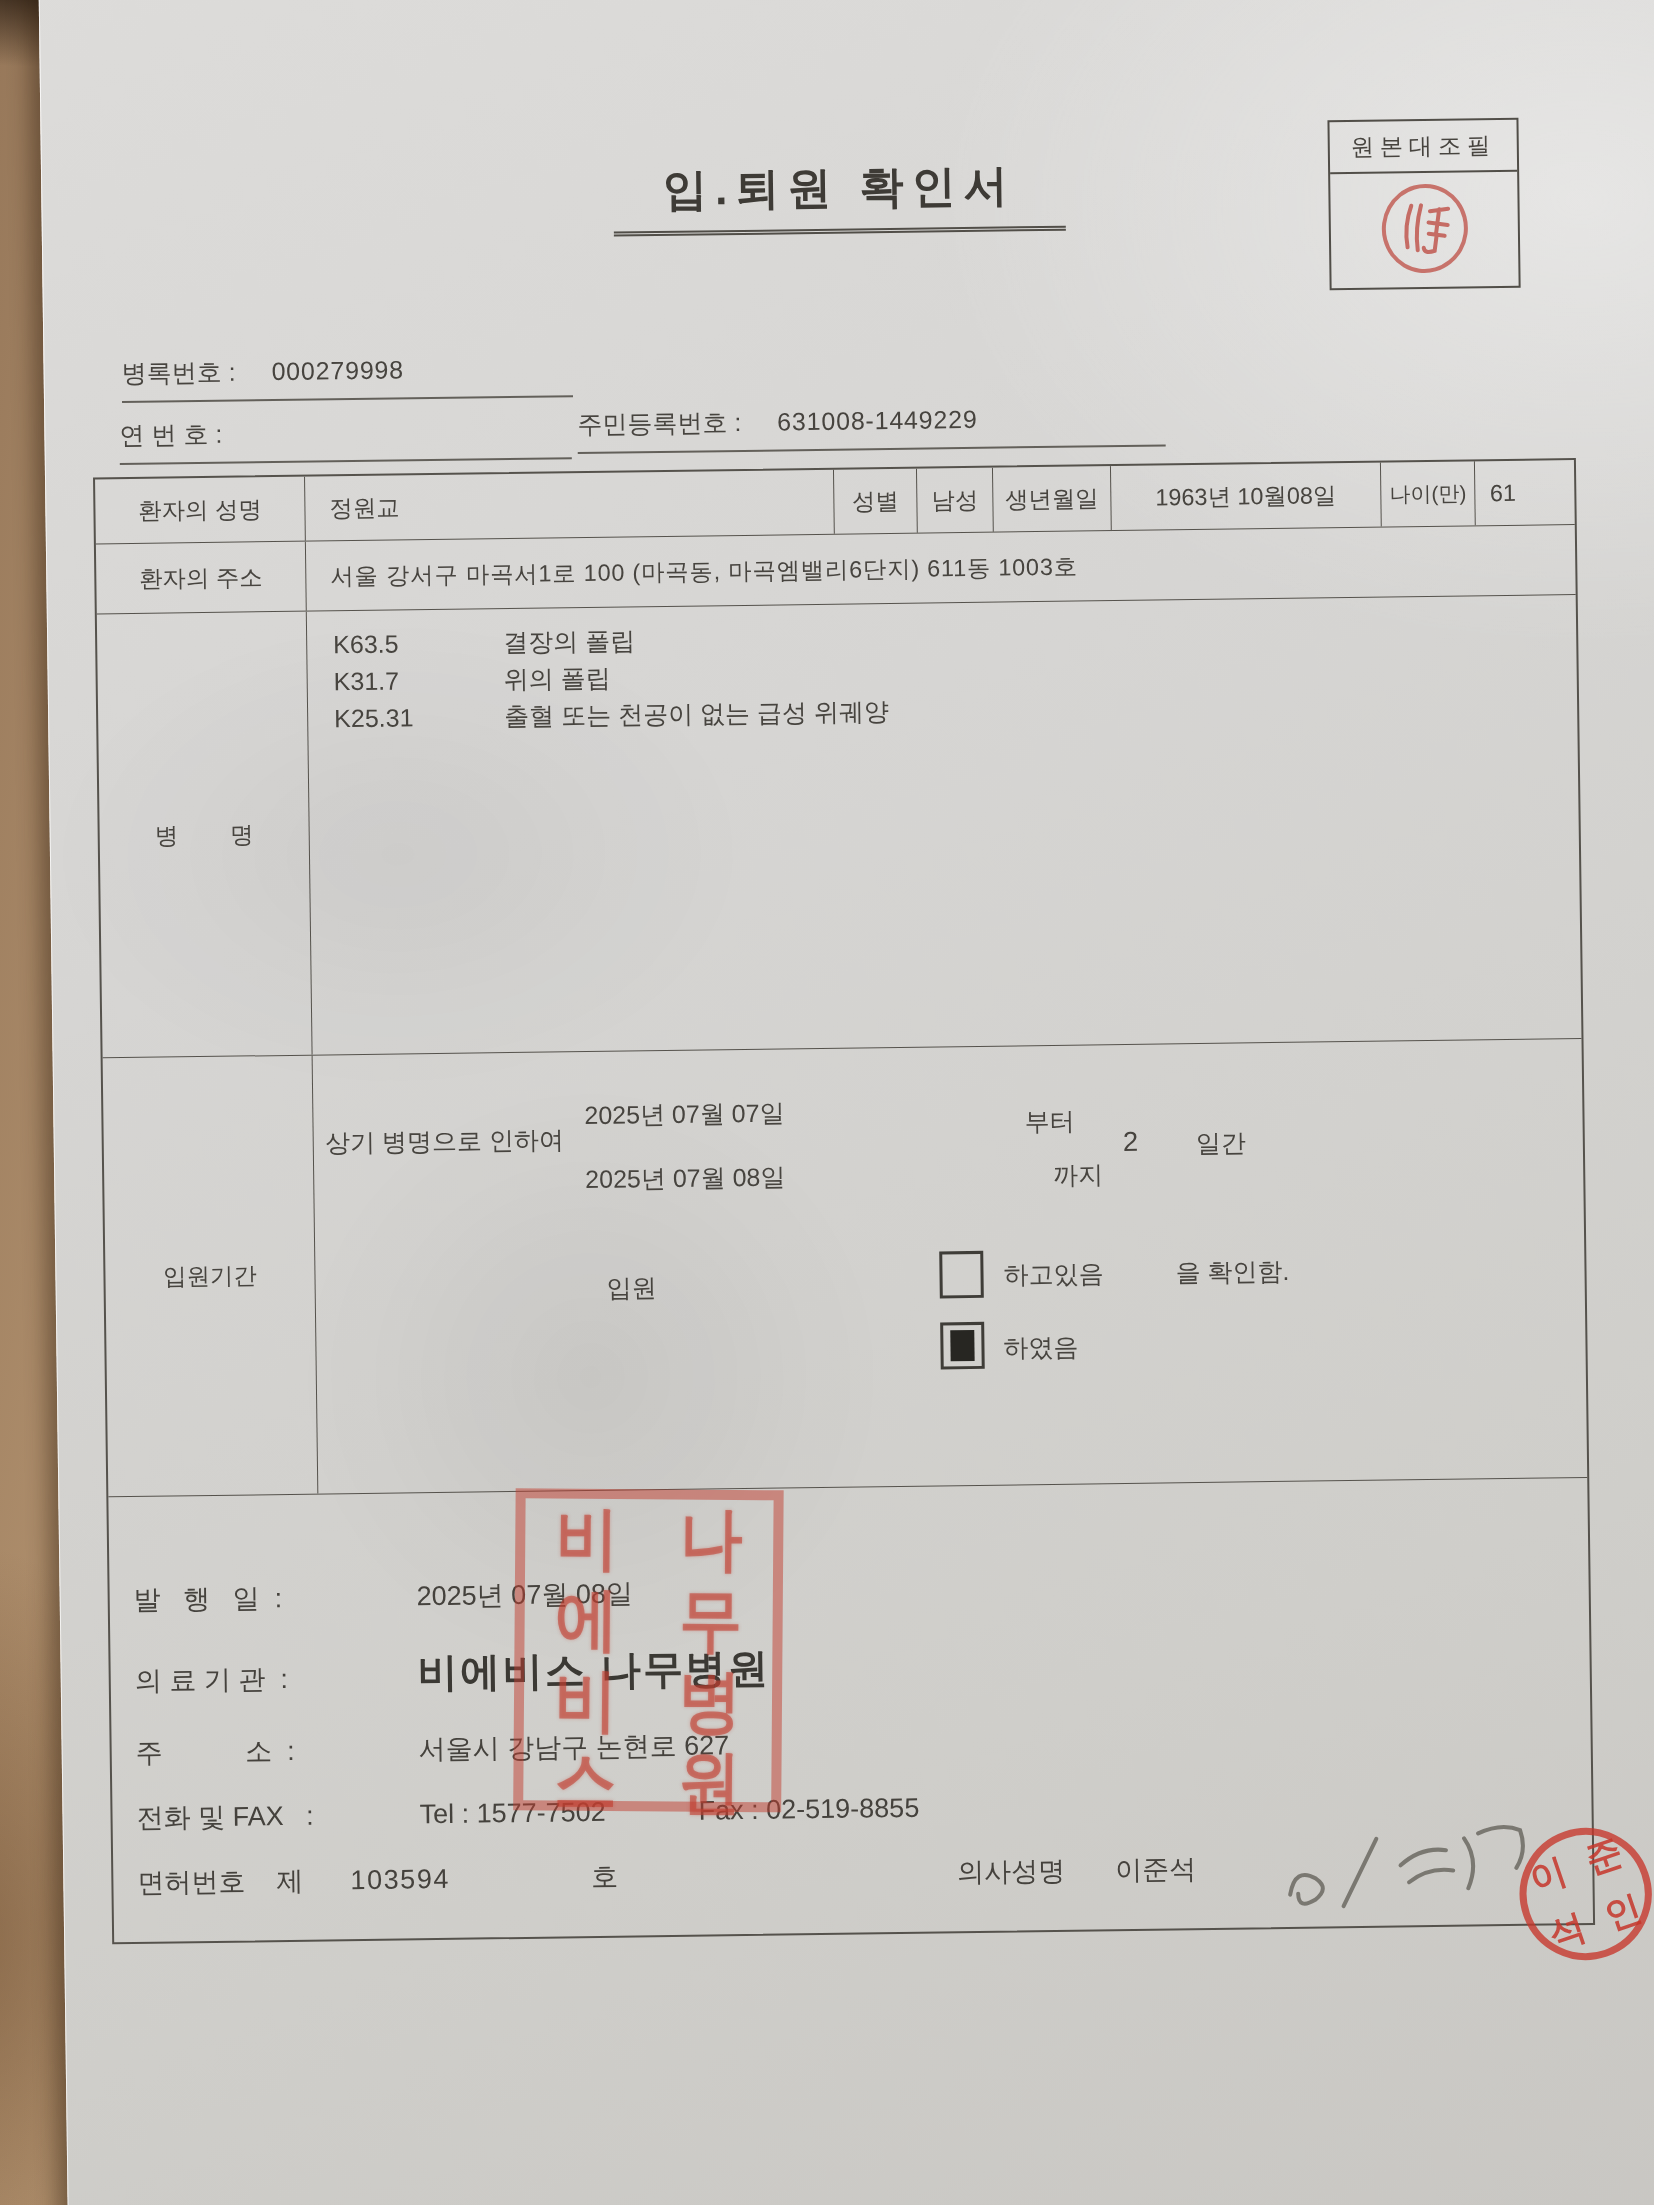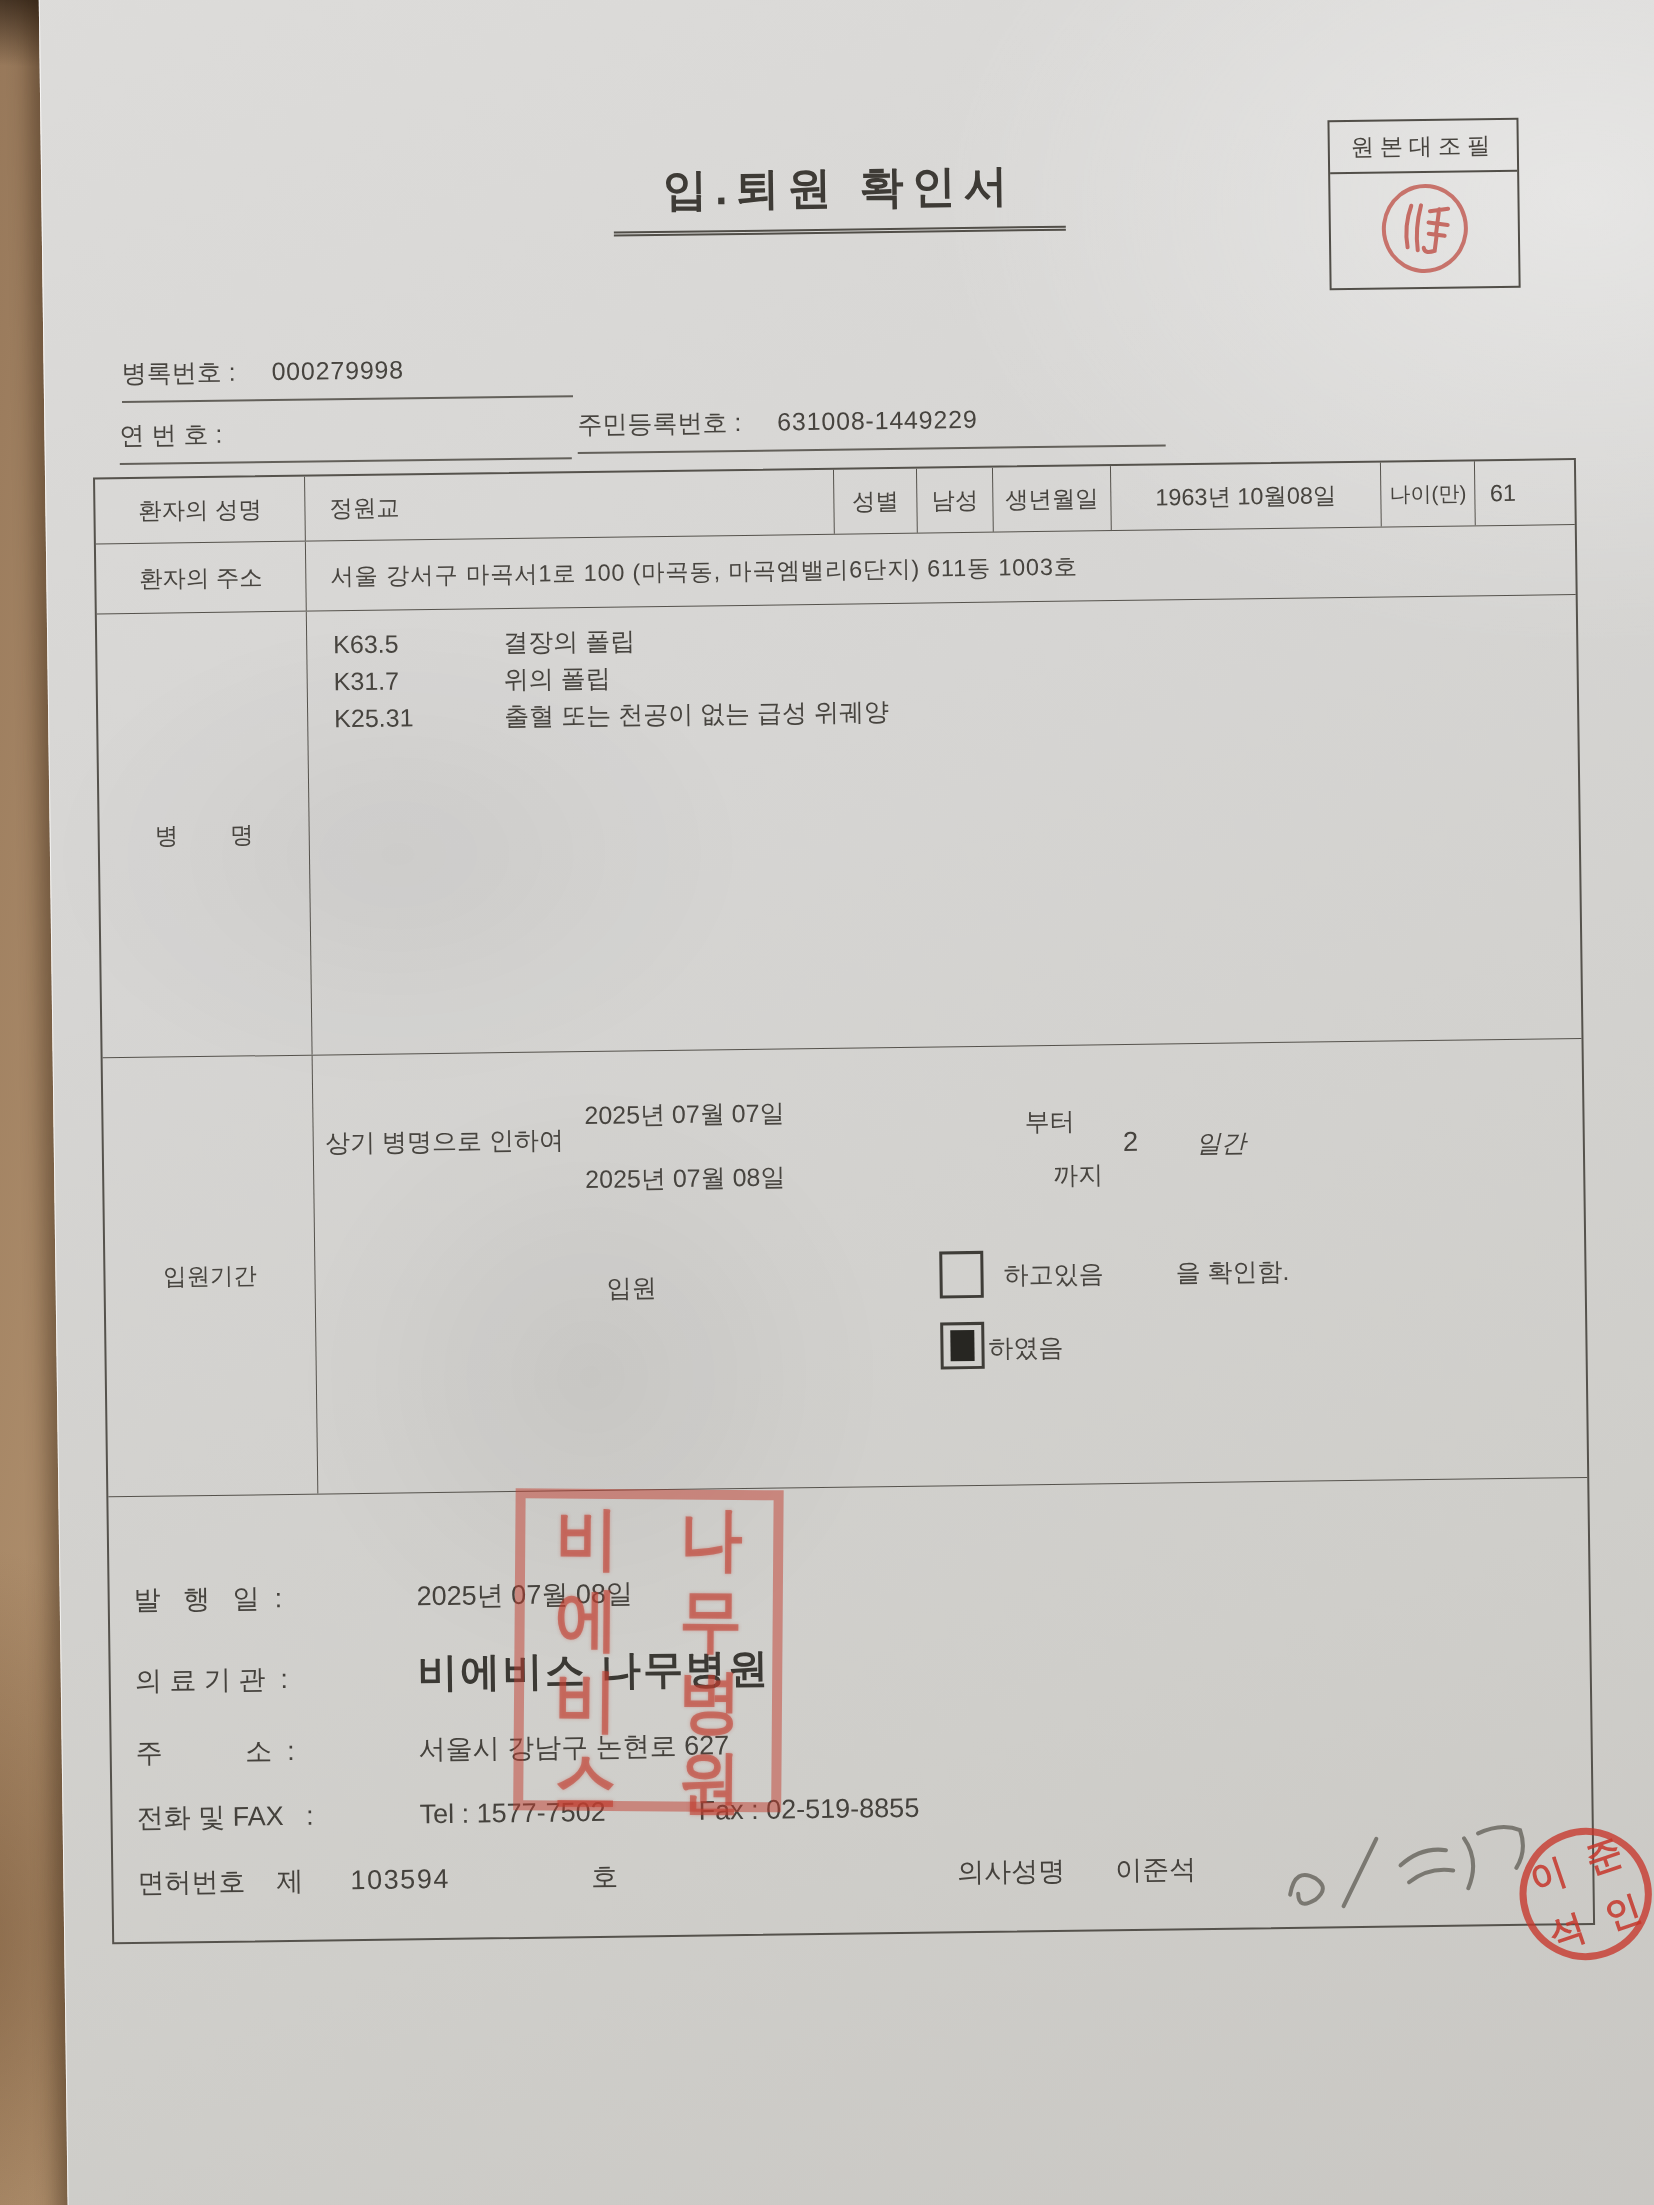--- a/index.html
+++ b/index.html
@@ -191,30 +191,30 @@
 
     <div class="trow" style="height:439px;">
       <div class="cell lab" style="width:210px;">입원기간</div>
       <div class="cell adm-content" style="flex:1;">
         <span class="abs" style="left:11.3px;top:71px;">상기 병명으로 인하여</span>
         <span class="abs" style="left:271px;top:47px;">2025년 07월 07일</span>
         <span class="abs" style="left:711px;top:59px;">부터</span>
         <span class="abs" style="left:271px;top:111px;">2025년 07월 08일</span>
         <span class="abs" style="left:711px;top:113px;margin-left:28px;">까지</span>
         <span class="abs" style="left:809px;top:81px;font-size:27.5px;">2</span>
-        <span class="abs" style="left:882px;top:83px;font-style:italic;">일간</span>
+        <span class="abs" style="left:882px;top:83px;">일간</span>
 
         <span class="abs" style="left:291px;top:220px;">입원</span>
         <div class="cb" style="left:624px;top:204px;"></div>
         <span class="abs" style="left:688px;top:212px;">하고있음</span>
         <span class="abs" style="left:860px;top:212px;">을 확인함.</span>
         <div class="cb" style="left:624px;top:275px;">
             <div class="fill"></div>
           </div>
-        <span class="abs" style="left:672px;top:285px;">하였음</span>
+        <span class="abs" style="left:687px;top:285px;">하였음</span>
       </div>
     </div>
 
     <div class="trow cell issuer" style="height:444px;">
       <div class="iline" style="top:85px;">
         <span class="ilab">발   행   일  :</span>
         <span>2025년 07월 08일</span>
       </div>
       <div class="iline" style="top:152px;">
         <span class="ilab">의 료 기 관  :</span>

